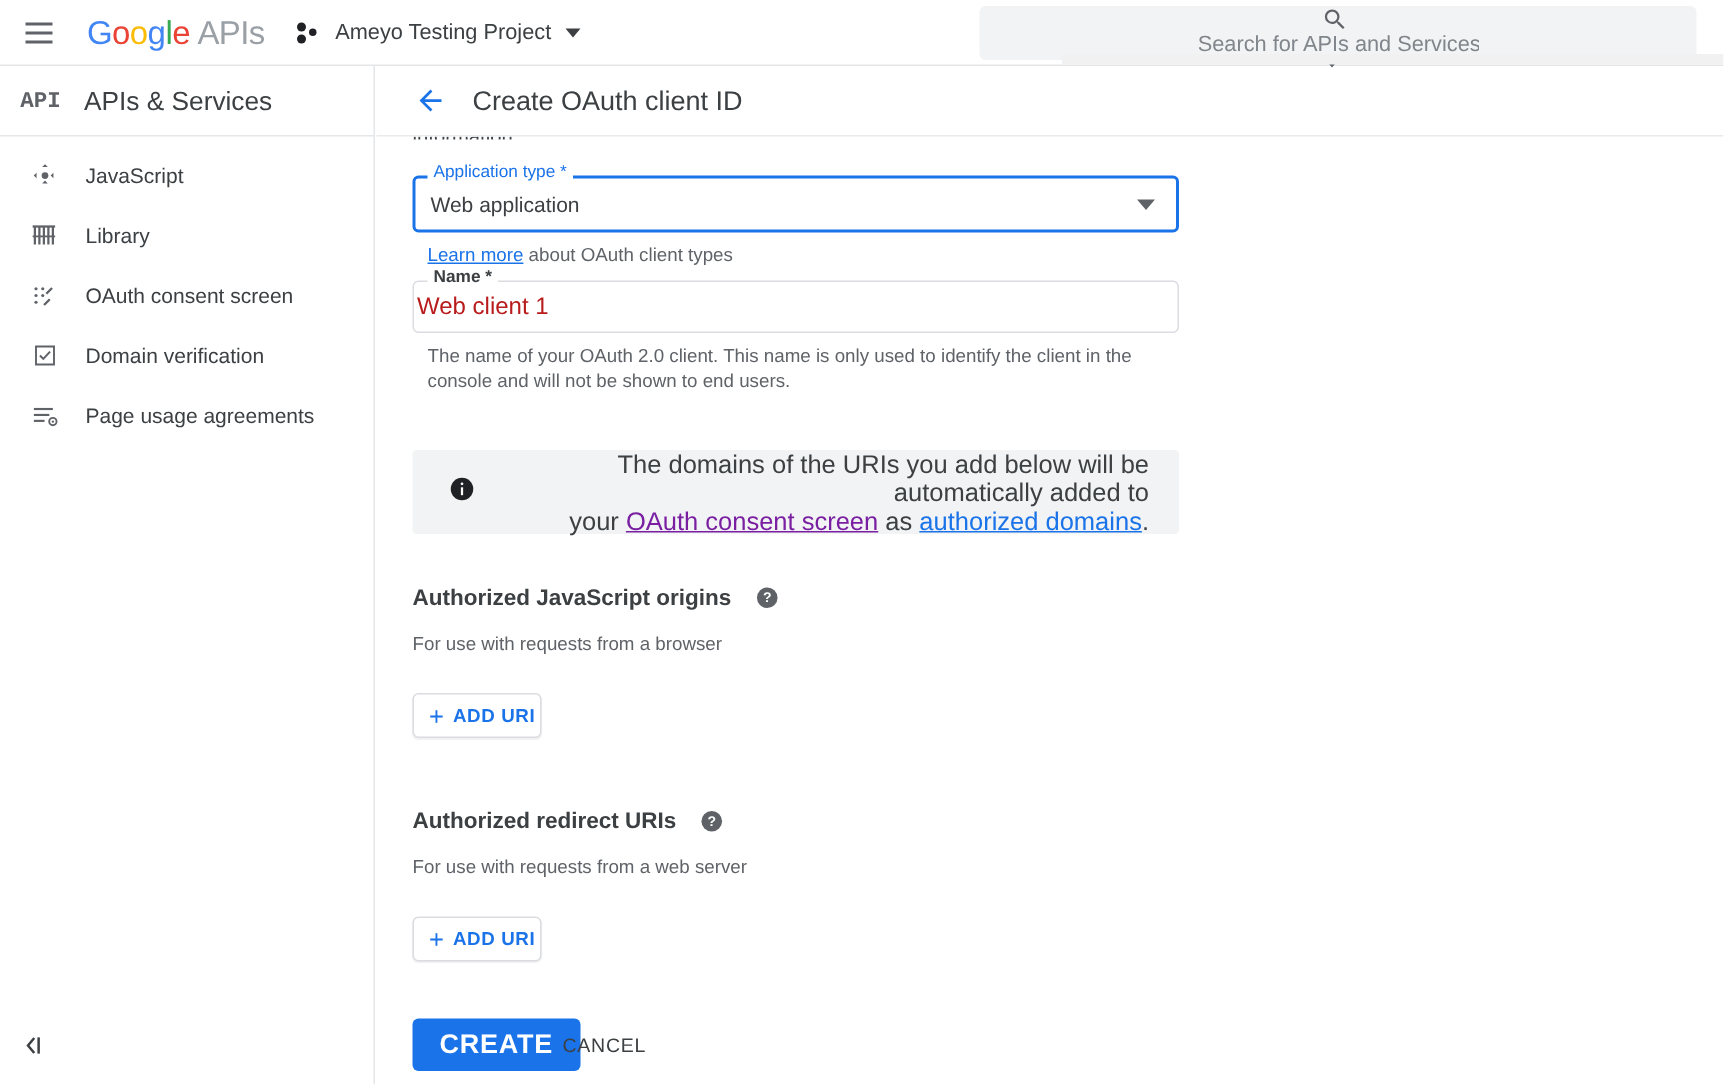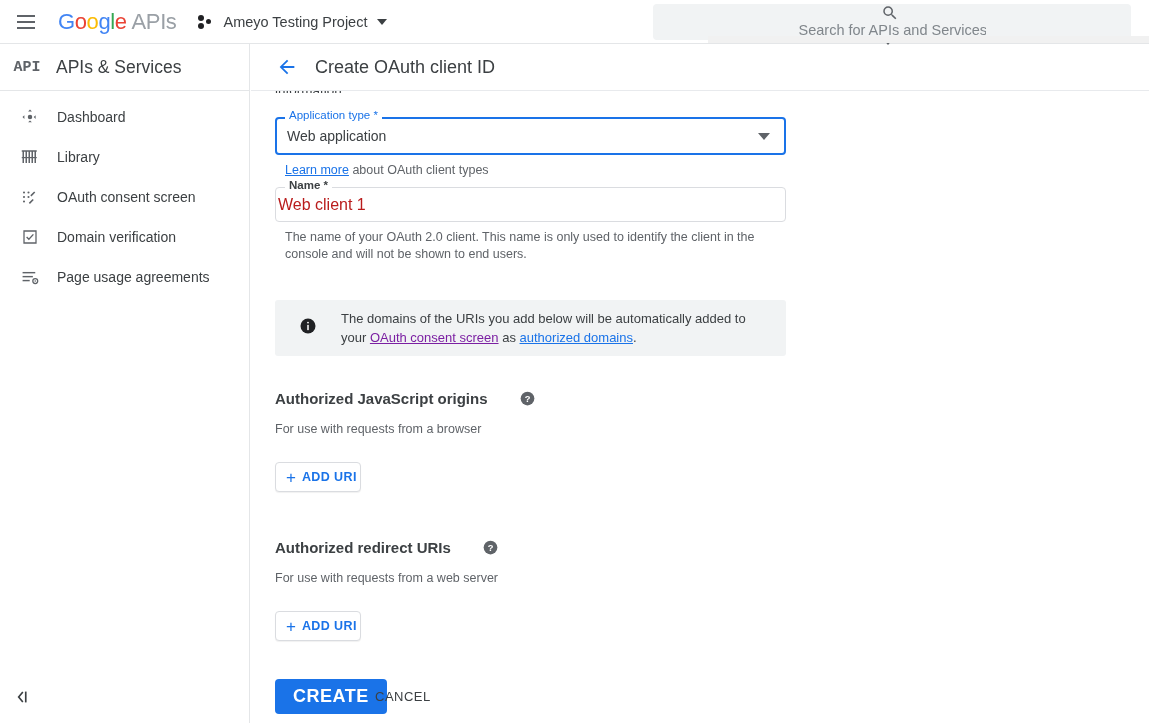--- a/index.html
+++ b/index.html
@@ -173,27 +173,27 @@
   .helper2 {
     position:absolute; left:34px; top:138px; width:470px;
     font-size:12.5px; color:#5f6368; line-height:17px;
   }
 
   .infobox {
     position:absolute; left:24px; top:209px; width:511px; height:56px;
     background:#f1f3f4; border-radius:3px; display:flex; align-items:center;
   }
   .infoicon { margin-left:24px; margin-right:24px; flex:none; }
-  .infotext { font-size:13px; color:#3c4043; line-height:19px; padding-right:20px; }
+  .infotext { font-size:17px; color:#3c4043; line-height:19px; padding-right:20px;text-align:right; }
   .infotext a.visited { color:#7b1fa2; text-decoration:underline; }
   .infotext a.plain { color:#1a73e8; text-decoration:underline; }
 
   .sect-title {
     position:absolute; left:24px; font-size:15px; color:#3c4043;
-    font-weight:bold; display:flex; align-items:center;gap:16px;
+    font-weight:bold; display:flex; align-items:center;
   }
   .qmark {
     display:inline-flex; margin-left:16px; cursor:pointer;
   }
   .sect-sub {
     position:absolute; left:24px; font-size:12.5px; color:#5f6368;
   }
   .adduri {
     position:absolute; left:24px; width:86px; height:30px;
     border:1px solid #dadce0; border-radius:4px; background:#fff;
@@ -266,21 +266,21 @@
     </div>
 
     <div class="navlist">
 
       <div class="navitem">
         <span class="navicon">
           <svg width="18" height="18" viewBox="0 0 24 24">
               <path fill="#5f6368" d="M12 2 9.5 4.5h5zM4.5 9.5 2 12l2.5 2.5zm15 0L17 12l2.5 2.5zM12 16.5l-2.5 2.5h5zM12 9a3 3 0 1 0 0 6 3 3 0 0 0 0-6z"></path>
             </svg>
         </span>
-        <span class="navlabel">Dashboard</span>
+        <span class="navlabel">JavaScript</span>
       </div>
 
       <div class="navitem">
         <span class="navicon">
           <svg width="18" height="18" viewBox="0 0 24 24">
               <g fill="#5f6368">
                 <rect x="2" y="4" width="2" height="16"></rect>
                 <rect x="6" y="4" width="2" height="16"></rect>
                 <rect x="10" y="4" width="2" height="16"></rect>
                 <rect x="14" y="4" width="2" height="16"></rect>

